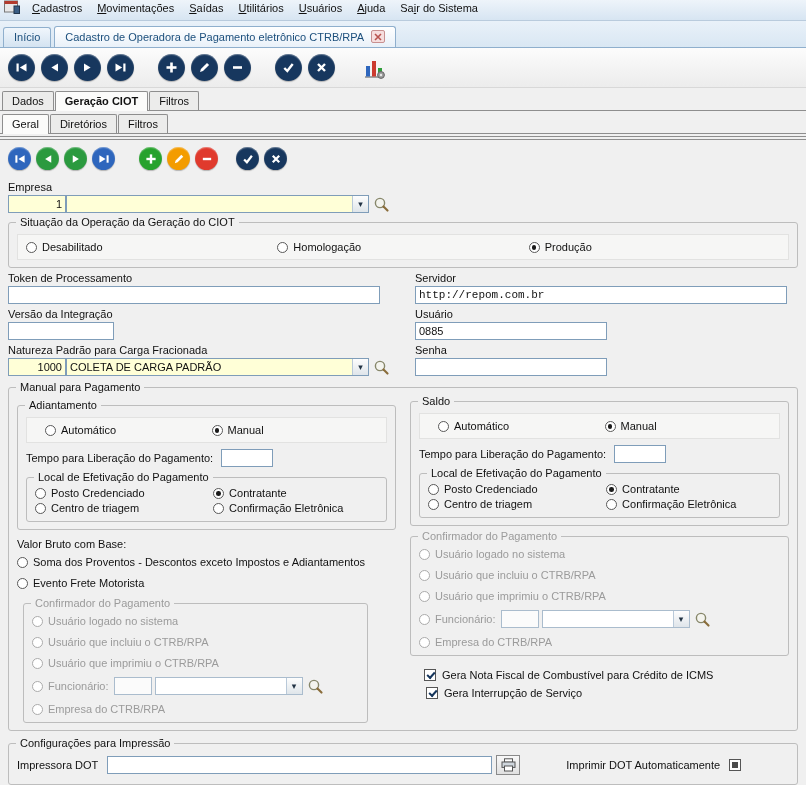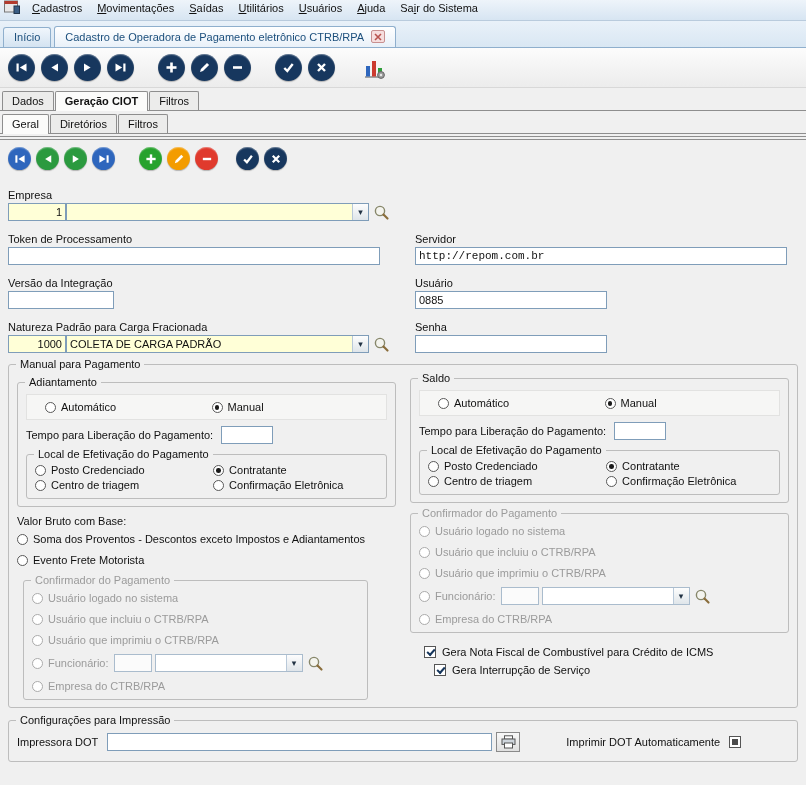--- a/index.html
+++ b/index.html
@@ -24,21 +24,21 @@
 .chartbtn{width:30px;height:28px;display:inline-flex;align-items:center;justify-content:center}
 .itoolbar{display:flex;align-items:center;gap:5px;padding:5px 0 7px}
 
 .tstrip{display:flex;align-items:flex-end;padding:3px 2px 0;border-bottom:1px solid #8e8e8e;background:#f0f0f0}
 .tab{border:1px solid #8e8e8e;border-bottom:none;border-radius:2px 2px 0 0;padding:3px 9px;background:#ececeb;margin-right:1px;white-space:nowrap}
 .tab.active{background:#fbfbfa;margin-bottom:-1px;padding-bottom:4px;z-index:2;position:relative}
 .tab.bold{font-weight:bold}
 .dline{height:4px;border-top:1px solid #8e8e8e;border-bottom:1px solid #8e8e8e;margin-top:2px}
 
 .page{padding:2px 8px 0}
-.lbl{display:block;margin:12px 0 2px}
+.lbl{display:block;margin:4px 0 2px}
 .inp{height:18px;border:1px solid #7f9db9;background:#fff;font-family:inherit;font-size:11px;padding:0 3px;color:#111}
 .yellow{background:#ffffd7}
 .combo{display:inline-flex;height:18px;border:1px solid #7f9db9;background:#fff;align-items:stretch;flex:none}
 .combo.yellow{background:#ffffd7}
 .combo .val{flex:1;padding:2px 3px;white-space:nowrap;overflow:hidden}
 .combo .arr{width:16px;border-left:1px solid #b9c9d9;background:linear-gradient(#fdfdfd,#dfe5ea);display:flex;align-items:center;justify-content:center;flex:none}
 .combo .arr::after{content:"▾";font-size:9px;color:#234}
 .mag{width:17px;height:17px;margin-left:4px;display:inline-flex;flex:none}
 .row{display:flex;align-items:center}
 .two{display:flex;gap:24px}
@@ -230,20 +230,37 @@
       <span class="arr"></span>
     </div>
     <span class="mag">
         <svg width="17" height="17" viewBox="0 0 17 17">
           <circle cx="7" cy="7" r="4.6" fill="#f4f4ee" stroke="#87876a" stroke-width="1.4"></circle>
           <line x1="10.5" y1="10.5" x2="14.5" y2="14.5" stroke="#8a6d3b" stroke-width="2.2" stroke-linecap="round"></line>
         </svg>
       </span>
   </div>
 
+  <div class="grp">
+    <span class="cap">Situação da Operação da Geração do CIOT</span>
+    <div class="strip">
+      <span class="ritem" style="flex:1">
+          <span class="radio"></span>
+          <span>Desabilitado</span>
+        </span>
+      <span class="ritem" style="flex:1">
+          <span class="radio"></span>
+          <span>Homologação</span>
+        </span>
+      <span class="ritem" style="flex:1">
+          <span class="radio on"></span>
+          <span>Produção</span>
+        </span>
+    </div>
+  </div>
 
   <div class="two">
     <div class="c">
       <span class="lbl">Token de Processamento</span>
       <input class="inp" style="width: 372px;" value="">
     </div>
     <div class="c">
       <span class="lbl">Servidor</span>
       <input class="inp" style="width: 372px; font-family: Liberation Mono, monospace;" value="http://repom.com.br">
     </div>
@@ -453,21 +470,21 @@
           <div class="ritem" style="display:flex;margin-top:8px">
               <span class="radio"></span>
               <span>Empresa do CTRB/RPA</span>
             </div>
         </div>
 
         <div class="row" style="margin-top:13px;margin-left:14px">
           <span class="cb on"></span>
           <span style="margin-left:6px">Gera Nota Fiscal de Combustível para Crédito de ICMS</span>
         </div>
-        <div class="row" style="margin-top:6px;margin-left:24px">
+        <div class="row" style="margin-top:6px;margin-left:16px">
           <span class="cb on"></span>
           <span style="margin-left:6px">Gera Interrupção de Serviço</span>
         </div>
       </div>
 
     </div>
   </div>
 
   <div class="grp" style="margin-top:12px;padding-bottom:9px">
     <span class="cap">Configurações para Impressão</span>

